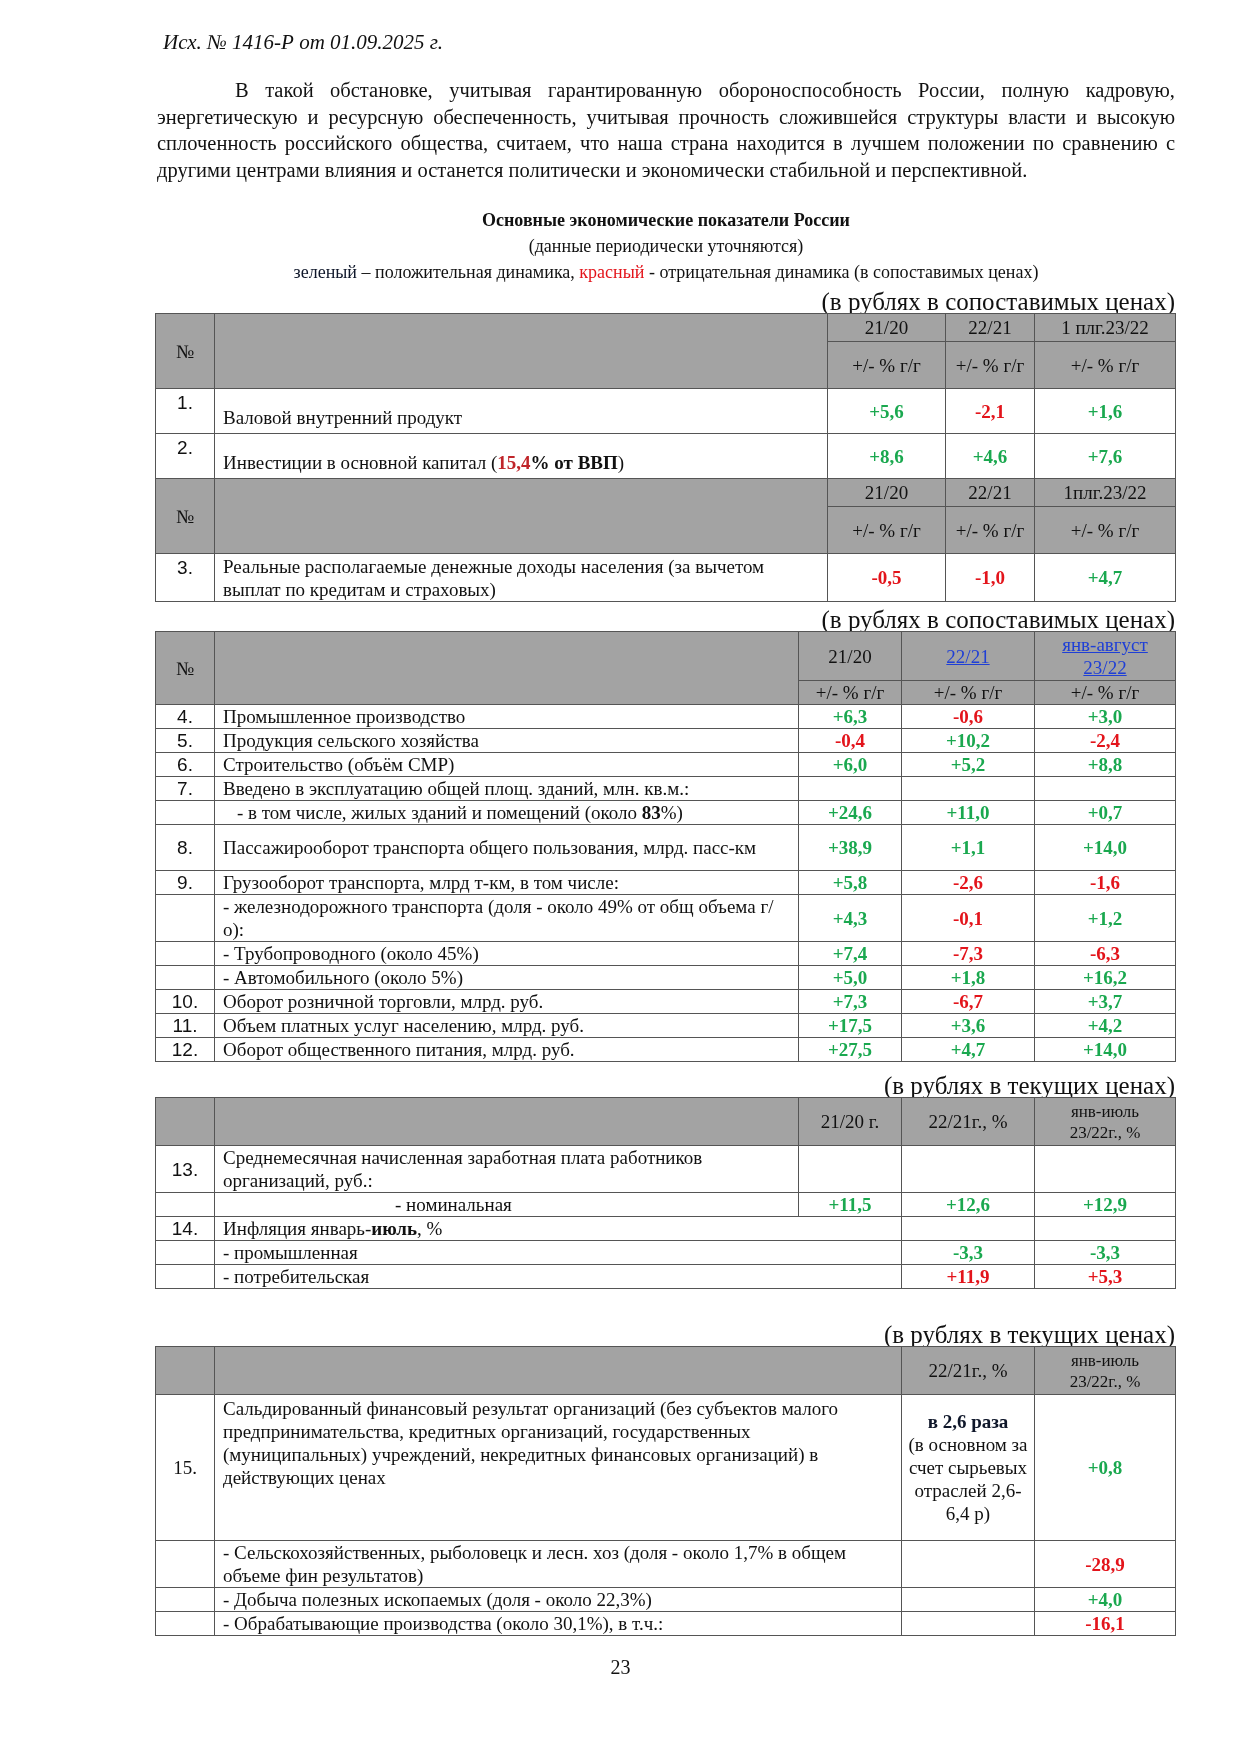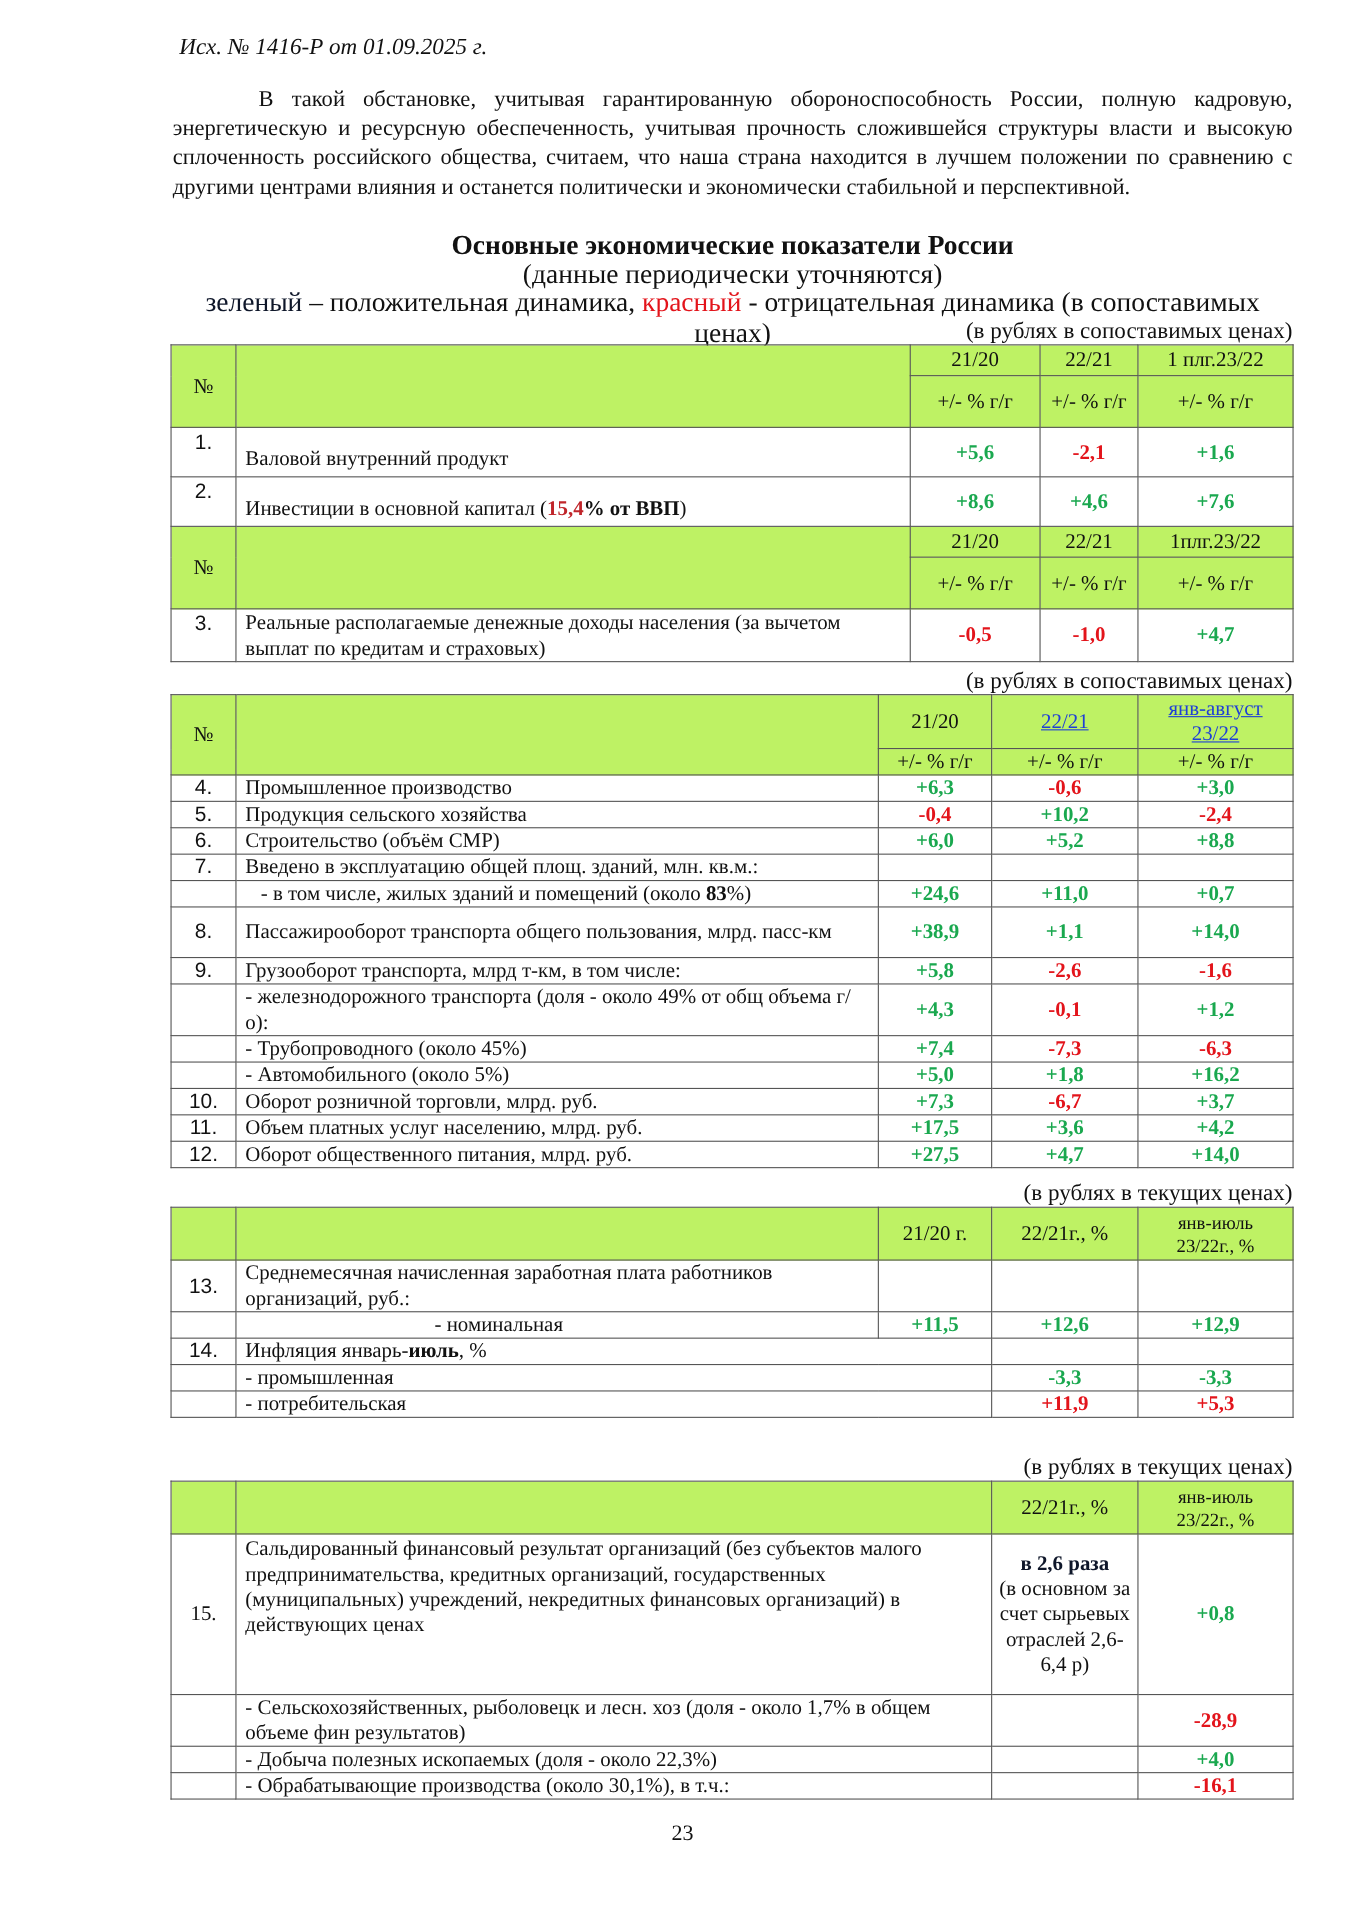--- a/index.html
+++ b/index.html
@@ -2,31 +2,31 @@
 <html><head>
 <meta charset="utf-8">
 <style>
   html, body { margin:0; padding:0; background:#ffffff; }
   body { width:1241px; height:1755px; position:relative; overflow:hidden;
          font-family:"Liberation Serif","DejaVu Serif",serif; color:#111; }
   .abs { position:absolute; }
   .doc-ref { left:163px; top:30px; font-size:21px; font-style:italic; }
   .para { left:157px; top:77px; width:1018px; font-size:20.5px; line-height:26.6px; text-align:justify; }
   .para .first { text-indent:78px; display:block; }
-  .center { left:157px; width:1018px; text-align:center; font-size:25px; }
+  .center { left:157px; width:1018px; text-align:center; font-size:18px; }
   .title { top:210px; font-weight:bold; }
   .subtitle { top:236px; }
   .legend { top:262px; }
   .green { color:#0f172a;text-align:center; }
   .red { color:#e3141b; }
   .darkred { color:#c0252a; }
-  .units { right:66px; font-size:21px; }
+  .units { right:66px; font-size:25px; }
   table { position:absolute; left:155px; border-collapse:collapse; font-size:19px; table-layout:fixed; }
   td { border:1.5px solid #555; padding:0 8px; vertical-align:middle; line-height:23px; }
-  td.hdr { background:#bef264; text-align:center; }
+  td.hdr { background:#a3a3a3; text-align:center; }
   td.num { text-align:center; padding:0 4px; font-family:"Liberation Sans","DejaVu Sans",sans-serif; }
   td.numtop { vertical-align:top; padding-top:2px; }
   td.val { text-align:center; font-weight:bold; }
   td.pos { color:#1aa84f; }
   td.neg { color:#e3141b; }
   .link { color:#1f3fd6; text-decoration:underline; }
   .indent1 { padding-left:22px; }
   .indent2 { }
   .indent3 { padding-left:180px; }
   .indent4 { }

